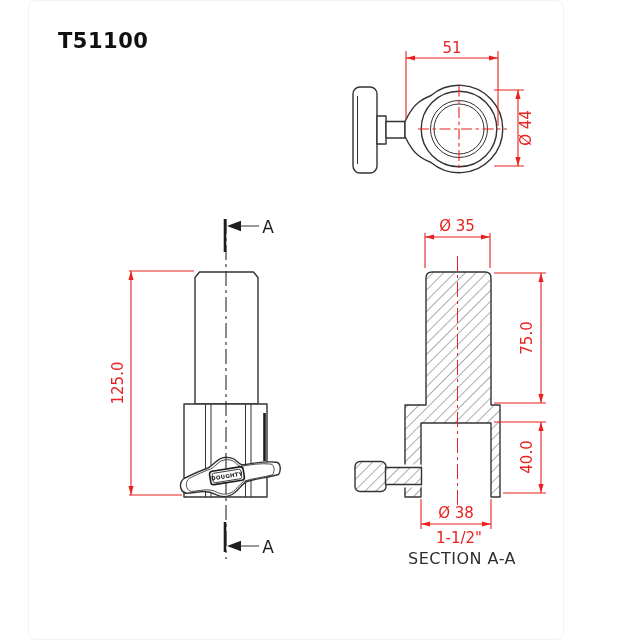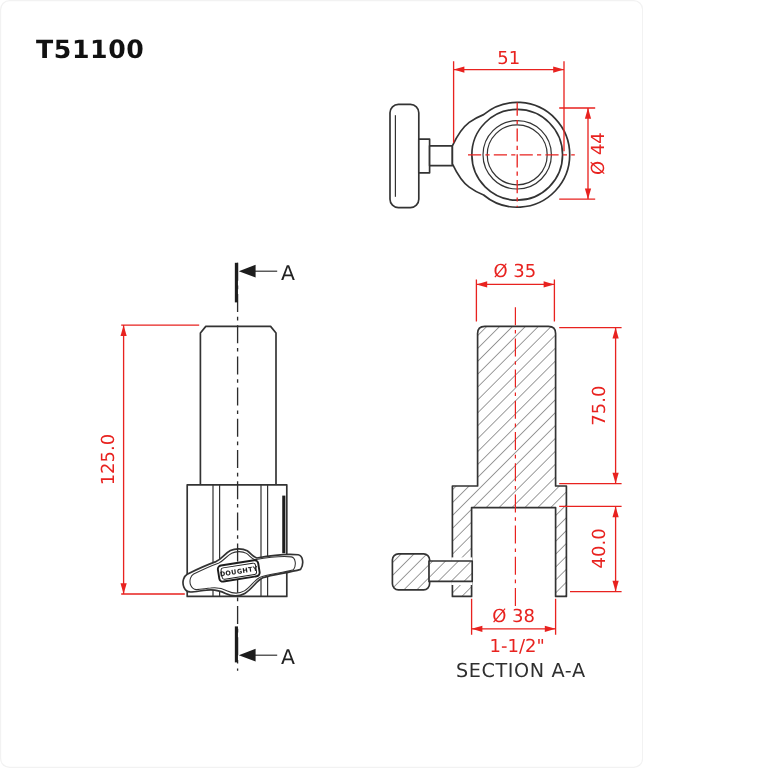--- a/index.html
+++ b/index.html
@@ -2,21 +2,21 @@
 <html style="--red: #e8221f; --ink: #333333; --bg: #ffffff;"><head>
 <meta charset="utf-8">
 <style>
   :root { --red:#e8221f; --ink:#333333; --bg:#ffffff; }
   html,body { margin:0; padding:0; }
   body {
     width:640px; height:640px; background:var(--bg);
     font-family:"DejaVu Sans","Liberation Sans",sans-serif;
     overflow:hidden;
   }
-  .frame { width:536px; height:640px; border-radius:8px; box-shadow: inset 0 0 0 1px #f2f2f2; }
+  .frame { width:536px; height:640px; border-radius:8px; box-shadow: inset 0 0 0 1px #f2f2f2; margin-left: 28px; }
   svg { display:block; }
 
   
   .ink      { stroke:var(--ink); fill:none; stroke-width:1.4; stroke-linecap:round; stroke-linejoin:round; }
   .ink-thin { stroke:var(--ink); fill:none; stroke-width:1; }
   .ink-heavy{ stroke:#1d1d1d; fill:none; stroke-width:2.6; stroke-linecap:butt; }
   .white    { fill:#ffffff; }
   .hatchfill{ fill:url(#hatch); }
   .cl-ink   { stroke:#2b2b2b; fill:none; stroke-width:1.1; stroke-dasharray:15 4 3 4; }
   .cl-red   { stroke:var(--red); fill:none; stroke-width:1; stroke-dasharray:15 4 3 4; }

